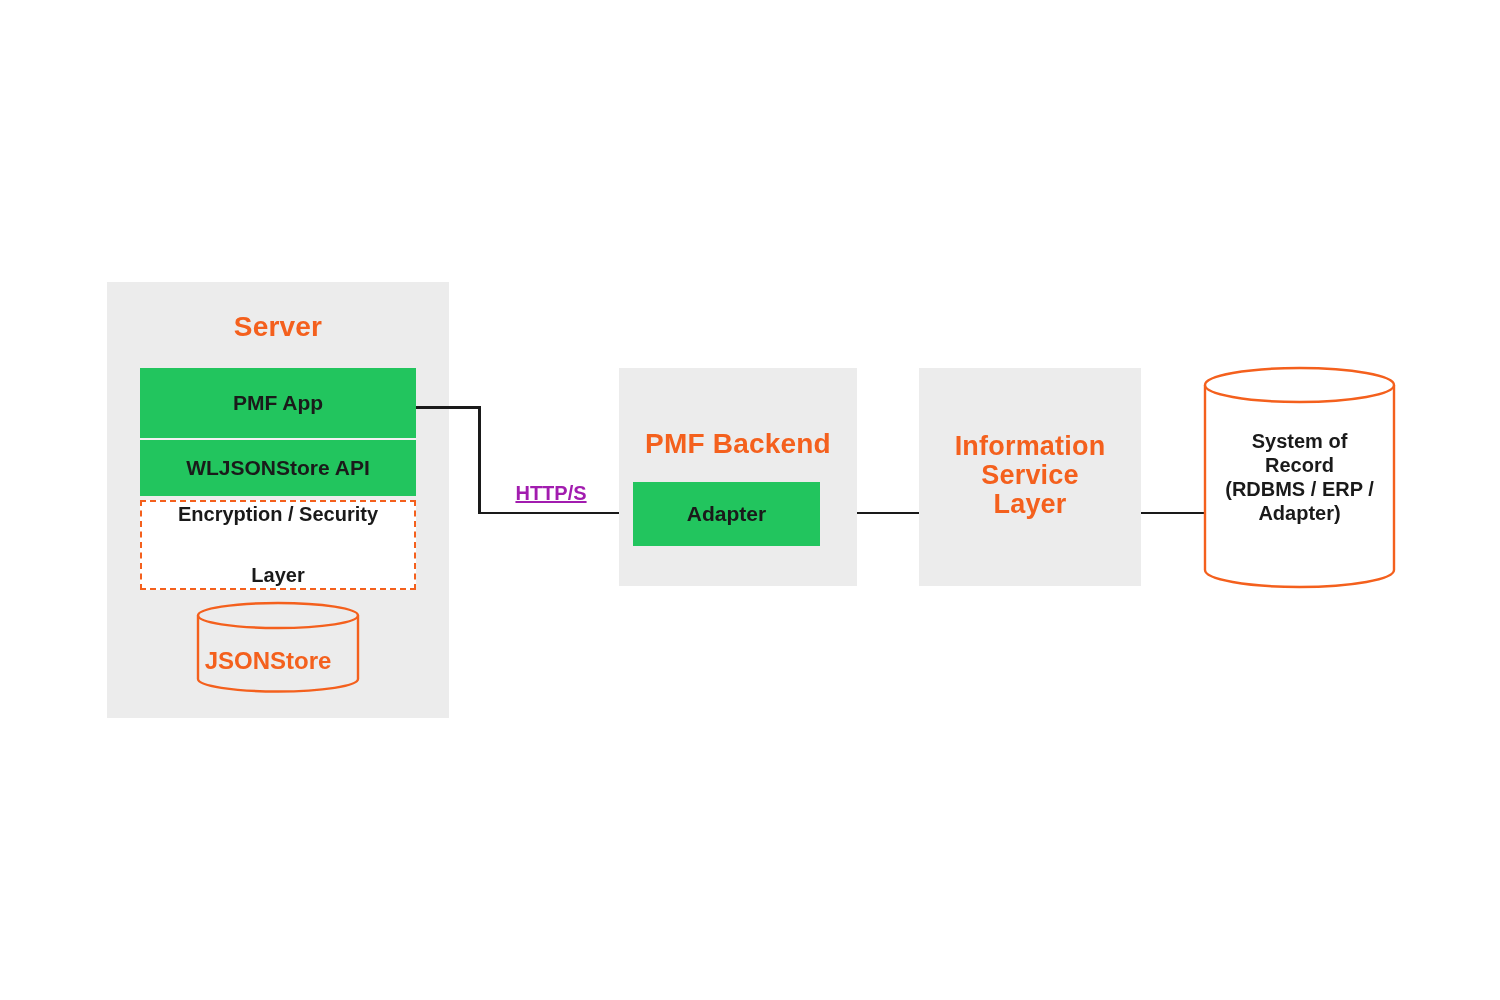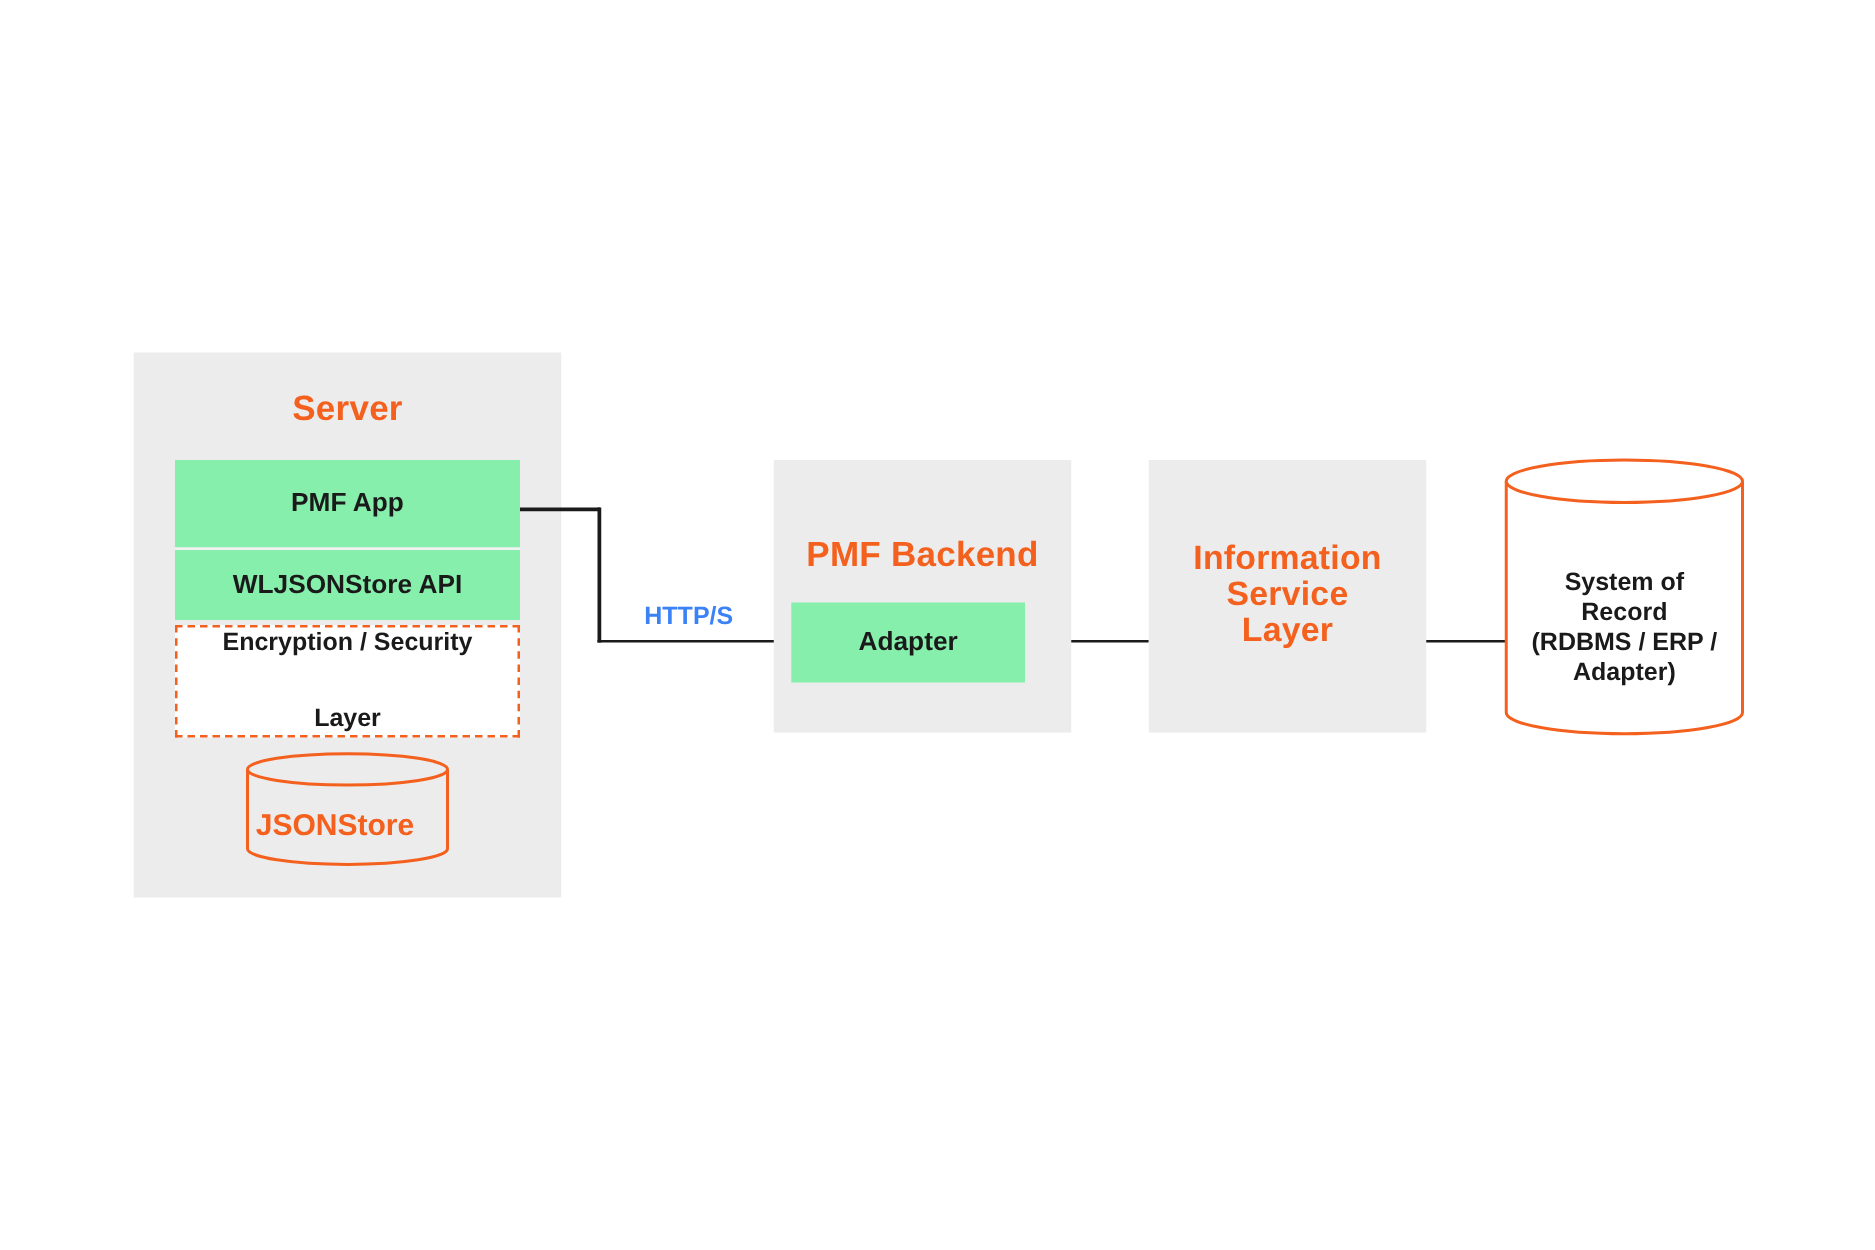--- a/index.html
+++ b/index.html
@@ -21,21 +21,21 @@
   .panel-title {
     position: absolute;
     left: 0; right: 0;
     text-align: center;
     color: #F4601D;
     font-weight: bold;
     letter-spacing: 0.2px;
   }
   .white-box {
     position: absolute;
-    background: #86efac;
+    background: #22c55e;
     display: flex;
     align-items: center;
     justify-content: center;
     text-align: center;
     color: #1A1A1A;
     font-weight: bold;
     font-size: 21px;
   }
   .dashed-box {
     position: absolute;
@@ -56,23 +56,24 @@
     position: absolute;
     background: #F1F1F1;
   }
   .conn {
     position: absolute;
     background: #1A1A1A;
   }
   .conn-label {
     position: absolute;
     text-align: center;
-    color: #3b82f6;
+    color: #a21caf;
     font-weight: bold;
     font-size: 20px;
+    text-decoration: underline;
   }
   .cyl {
     position: absolute;
   }
   .cyl svg { display: block; }
   .cyl-label {
     position: absolute;
     left: 0; right: 0;
     text-align: center;
     font-weight: bold;
@@ -146,21 +147,21 @@
     </div>
   </div>
 
   <div class="conn" style="left:1141px; top:511.5px; width:66px; height:2.5px;"></div>
 
   <div class="cyl" style="left:1203px; top:366px; width:193px; height:223px;">
     <svg width="193" height="223" viewBox="0 0 193 223">
       <path d="M 2 19 L 2 204 A 94.5 17 0 0 0 191 204 L 191 19" fill="#ffffff" stroke="#F4601D" stroke-width="2.4"></path>
       <ellipse cx="96.5" cy="19" rx="94.5" ry="17" fill="#ffffff" stroke="#F4601D" stroke-width="2.4"></ellipse>
     </svg>
-    <div class="sor-text" style="top:88px;">
+    <div class="sor-text" style="top:63px;">
       <div>System of</div>
       <div>Record</div>
       <div>(RDBMS / ERP /</div>
       <div>Adapter)</div>
     </div>
   </div>
 
 </div>
 
 </body></html>

